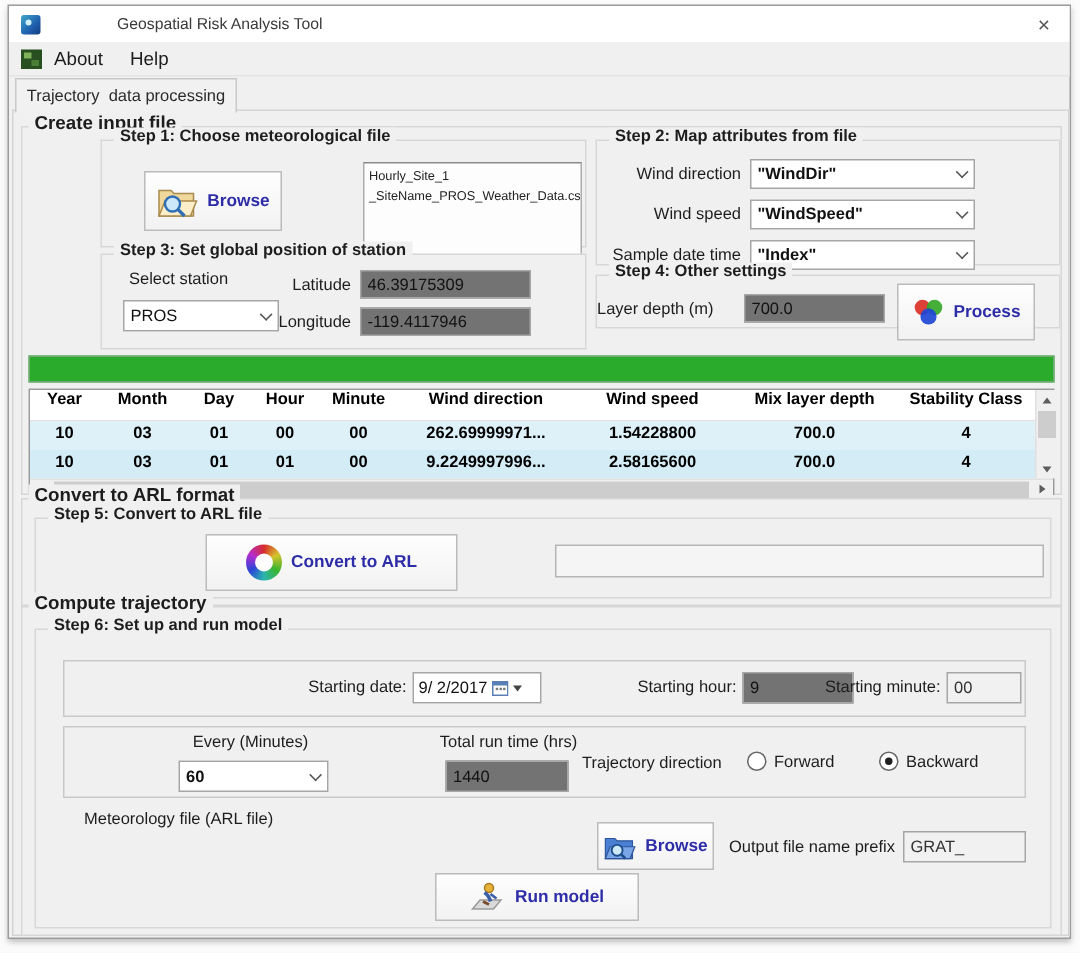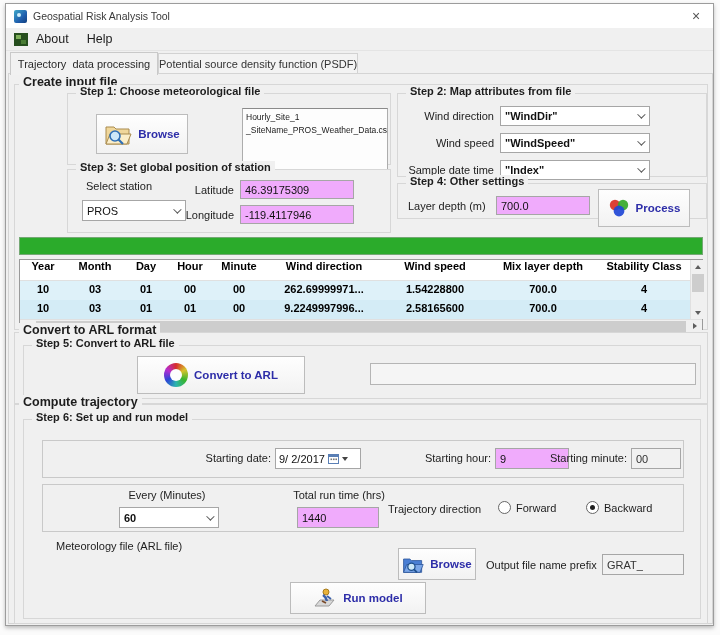--- a/index.html
+++ b/index.html
@@ -6,21 +6,21 @@
   html,body { width:720px; height:635px; background:#fbfbfb; font-family:"Liberation Sans", sans-serif; }
   .screen { position:relative; width:720px; height:635px; overflow:hidden; }
   .window { position:absolute; left:5px; top:3px; width:709px; height:623px;
             background:#f0f0f0; border:1px solid #9c9c9c; box-shadow:0 2px 4px rgba(0,0,0,.25); }
   
   .titlebar { position:absolute; left:0; top:0; right:0; height:24px; background:#ffffff;
               display:flex; align-items:center; padding-left:8px; }
   .appicon { width:13px; height:13px; border-radius:2px;
              background:linear-gradient(135deg,#3fa9c9,#1f5fae 60%,#123f7e); margin-right:6px; position:relative;}
   .appicon::after{content:"";position:absolute;left:3px;top:3px;width:4px;height:4px;background:#cfeffb;border-radius:50%;}
-  .title { font-size:10.5px; color:#3a3a3a; }
+  .title { font-size:10.5px; color:#3a3a3a;margin-left:45px; }
   .closebtn { position:absolute; right:0; top:0; width:34px; height:24px; display:flex;
               align-items:center; justify-content:center; font-size:14px; color:#555; cursor:pointer; }
   
   .menubar { position:absolute; left:0; top:24px; right:0; height:23px; background:#f0f0f0;
              border-bottom:1px solid #e4e4e4; display:flex; align-items:center; padding-left:8px; gap:6px; }
   .abouticon { width:14px; height:13px; background:#274f1f; position:relative; }
   .abouticon::after { content:""; position:absolute; left:2px; top:2px; width:5px; height:4px; background:#7fb05a; }
   .abouticon::before { content:""; position:absolute; right:2px; bottom:2px; width:5px; height:4px; background:#4a7d35; }
   .menuitem { font-size:12.5px; color:#1c1c1c; padding:2px 10px 2px 2px; cursor:pointer; }
   
@@ -35,21 +35,21 @@
   .page { position:absolute; left:2px; top:69px; width:705px; height:551px;
           background:#f0f0f0; border:1px solid #d4d4d4; }
   
   .group { position:absolute; border:1px solid #d7d7d7; background:#f0f0f0; }
   .legend { position:absolute; top:-9px; left:8px; background:#f0f0f0; padding:0 4px;
             font-weight:bold; font-size:11px; color:#1d1d1d; white-space:nowrap; }
   .legend.big { font-size:12.5px; top:-10px; left:4px; }
   .lbl { position:absolute; font-size:11px; color:#1d1d1d; white-space:nowrap; }
   .lbl.r { text-align:right; }
   .lbl.c { text-align:center; }
-  input.fld, .fld { position:absolute; background:#f0abfc; border:1px solid #a6a6a6;
+  input.fld, .fld { position:absolute; background:#737373; border:1px solid #a6a6a6;
          font-family:"Liberation Sans",sans-serif; font-size:11px; padding:1px 4px; color:#111; }
   .fld.gray { background:#f1f1f1; color:#333; }
   .combo { position:absolute; background:#fff; border:1px solid #a6a6a6; display:flex;
            align-items:center; justify-content:space-between; padding:0 6px 0 4px;
            font-size:11px; font-weight:bold; color:#111; cursor:pointer; }
   .combo.normal { font-weight:normal; }
   .chev { width:6px; height:6px; border-right:1.5px solid #555; border-bottom:1.5px solid #555;
           transform:rotate(45deg) translateY(-2px); }
   .btn { position:absolute; background:linear-gradient(#fefefe,#f2f2f2); border:1px solid #bcbcbc;
          display:flex; align-items:center; justify-content:center; gap:6px; cursor:pointer;
@@ -106,21 +106,20 @@
   </div>
 
   <div class="menubar">
     <span class="abouticon"></span>
     <span class="menuitem">About</span>
     <span class="menuitem">Help</span>
   </div>
 
   <div class="tabstrip">
     <div class="tab active">Trajectory  data processing</div>
-    <div class="tab inactive">Potential source density function (PSDF)</div>
   </div>
 
   <div class="page"></div>
 
   <div class="group" style="left:8px; top:80px; width:694px; height:246px;">
     <span class="legend big">Create input file</span>
 
     <div class="group" style="left:52px; top:8px; width:324px; height:72px;">
       <span class="legend">Step 1: Choose meteorological file</span>
       <div class="btn" style="left:28px; top:20px; width:92px; height:40px;">
@@ -165,21 +164,21 @@
         <span class="chev"></span>
       </div>
       <span class="lbl r" style="left:110px; top:14px; width:56px;">Latitude</span>
       <input class="fld" style="left: 172px; top: 10px; width: 114px; height: 19px;" value="46.39175309">
       <span class="lbl r" style="left:104px; top:39px; width:62px;">Longitude</span>
       <input class="fld" style="left: 172px; top: 35px; width: 114px; height: 19px;" value="-119.4117946">
     </div>
 
     <div class="group" style="left:382px; top:98px; width:310px; height:36px;padding-left:8px;">
       <span class="legend">Step 4: Other settings</span>
-      <span class="lbl" style="left:10px; top:16px;">Layer depth (m)</span>
+      <span class="lbl" style="left:0; top:16px;">Layer depth (m)</span>
       <input class="fld" style="left: 98px; top: 12px; width: 94px; height: 19px;" value="700.0">
       <div class="btn" style="left:200px; top:5px; width:92px; height:38px;">
         <svg width="22" height="20" viewBox="0 0 22 20">
           <circle cx="7" cy="7" r="5.2" fill="#d93025" opacity="0.92"></circle>
           <circle cx="15" cy="7" r="5.2" fill="#35a829" opacity="0.92"></circle>
           <circle cx="11" cy="13" r="5.4" fill="#1f47d6" opacity="0.92"></circle>
         </svg>
         <span>Process</span>
       </div>
     </div>

